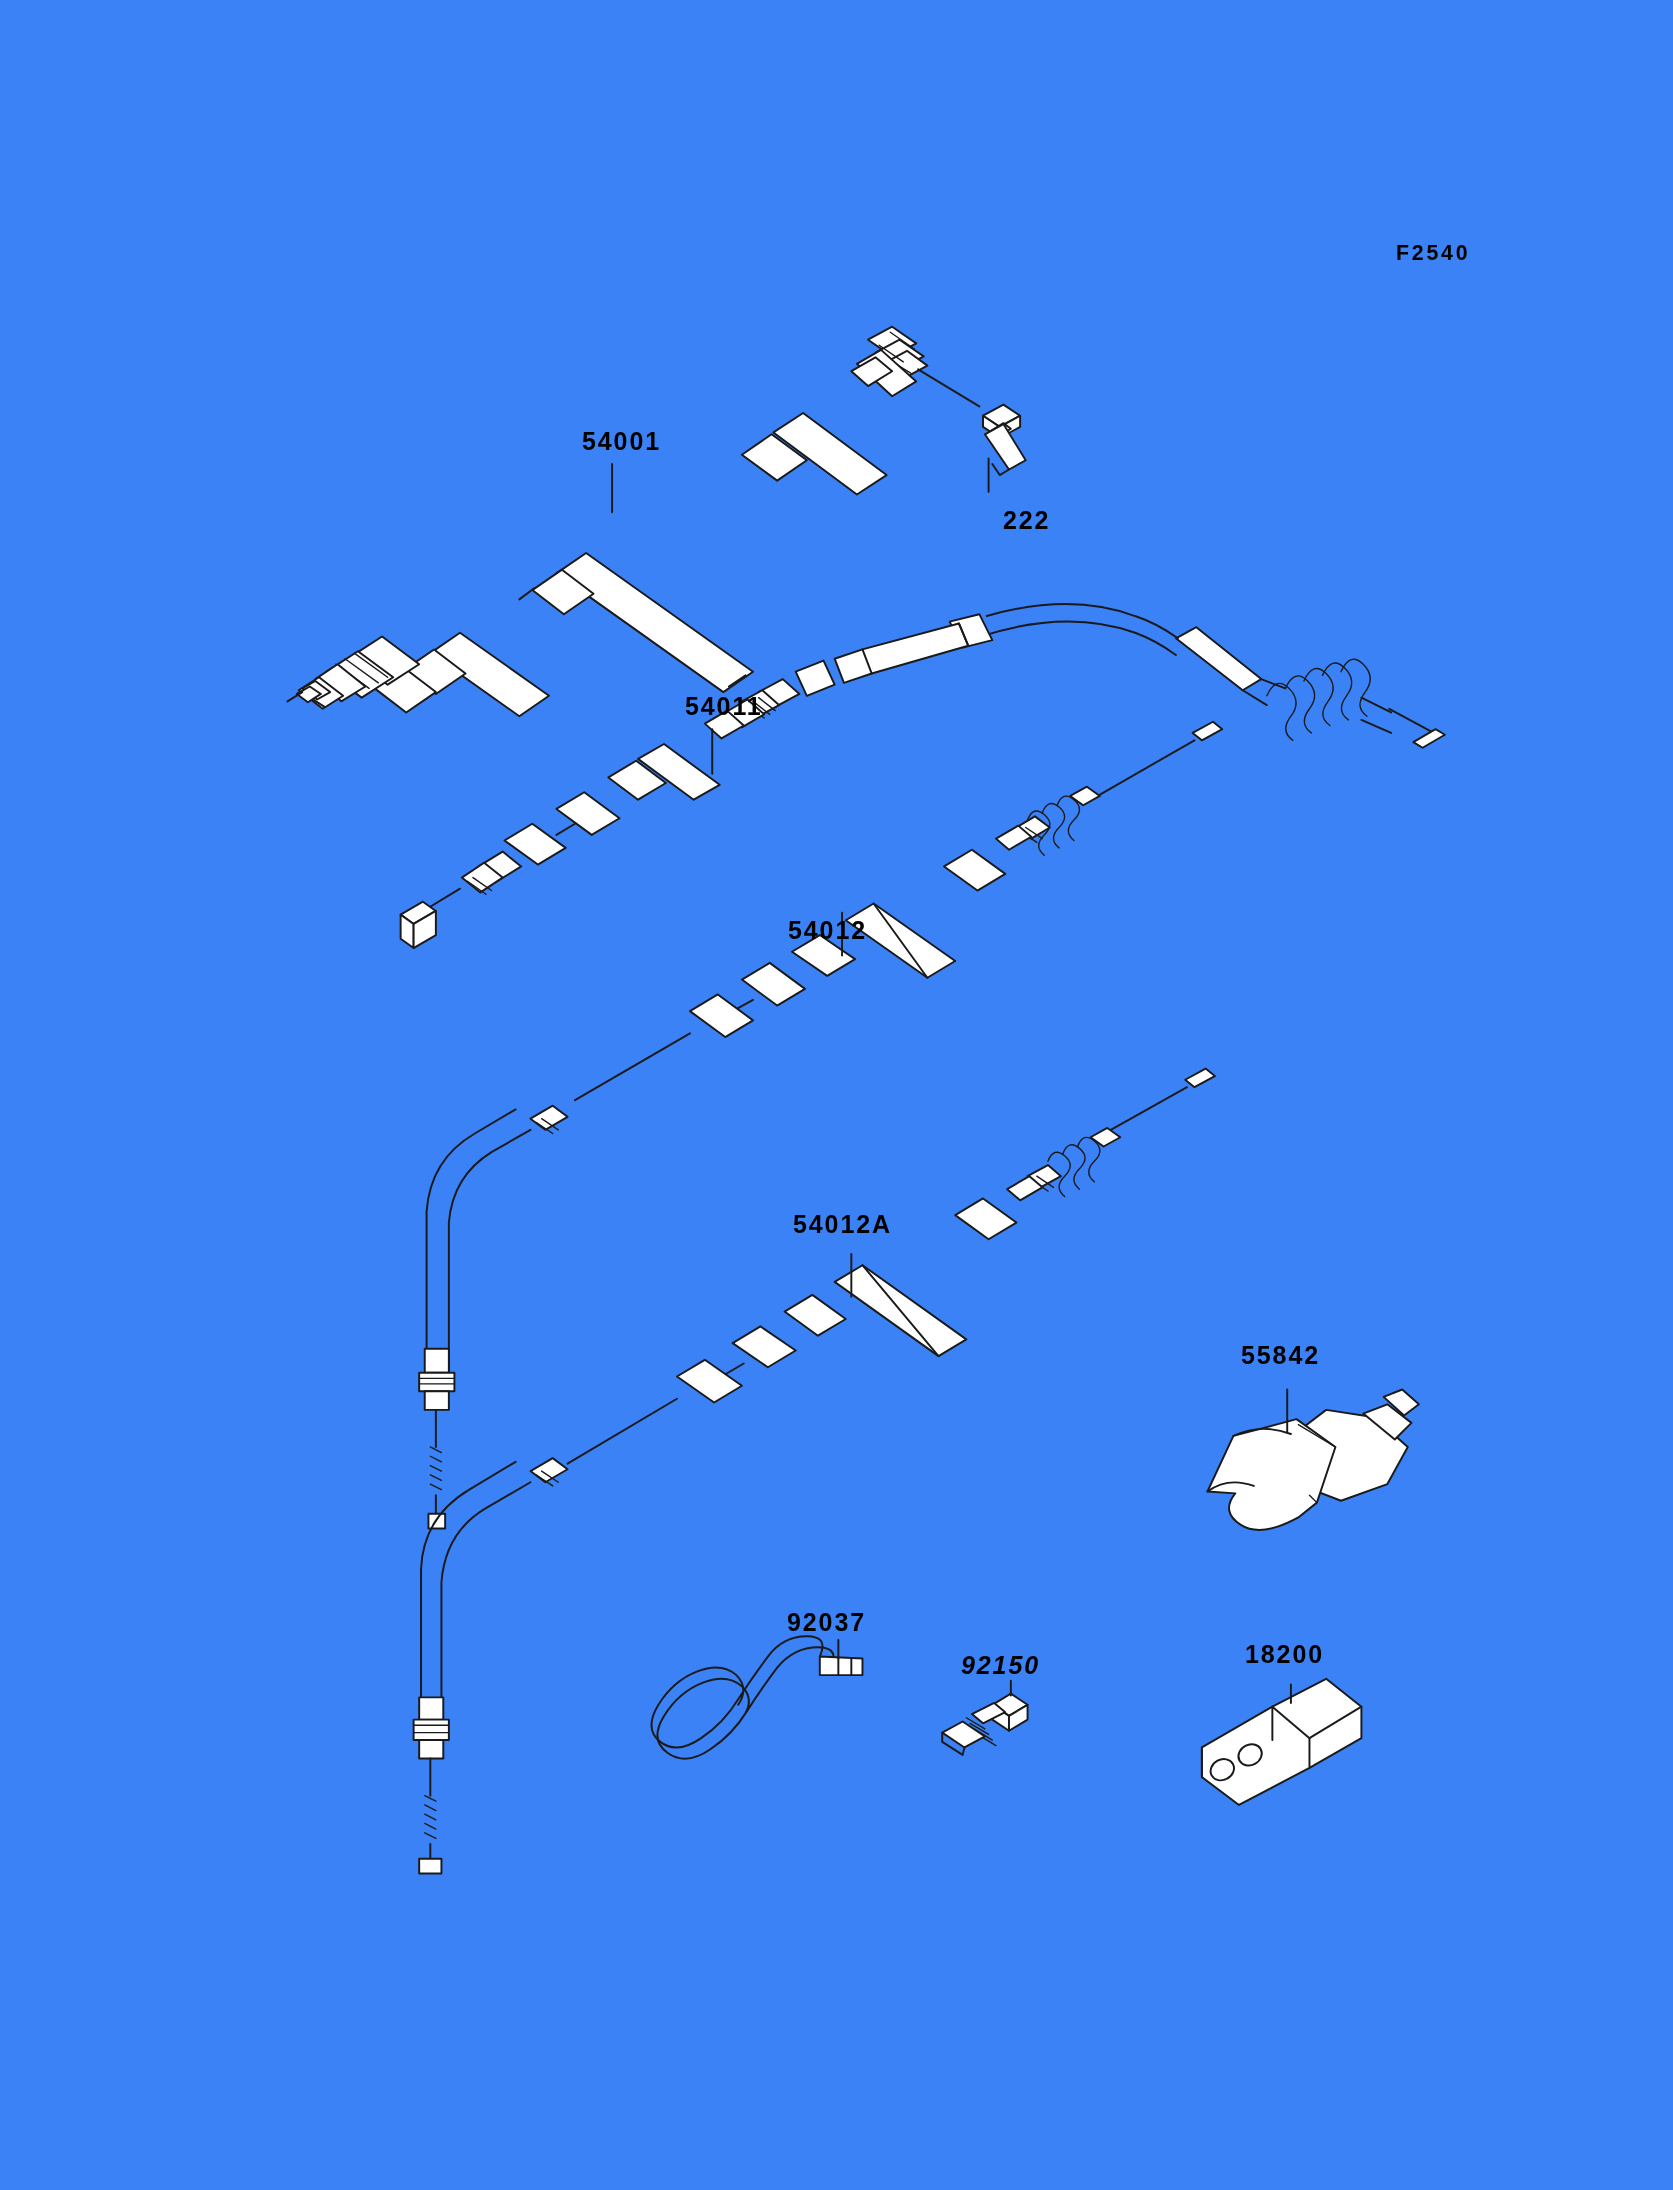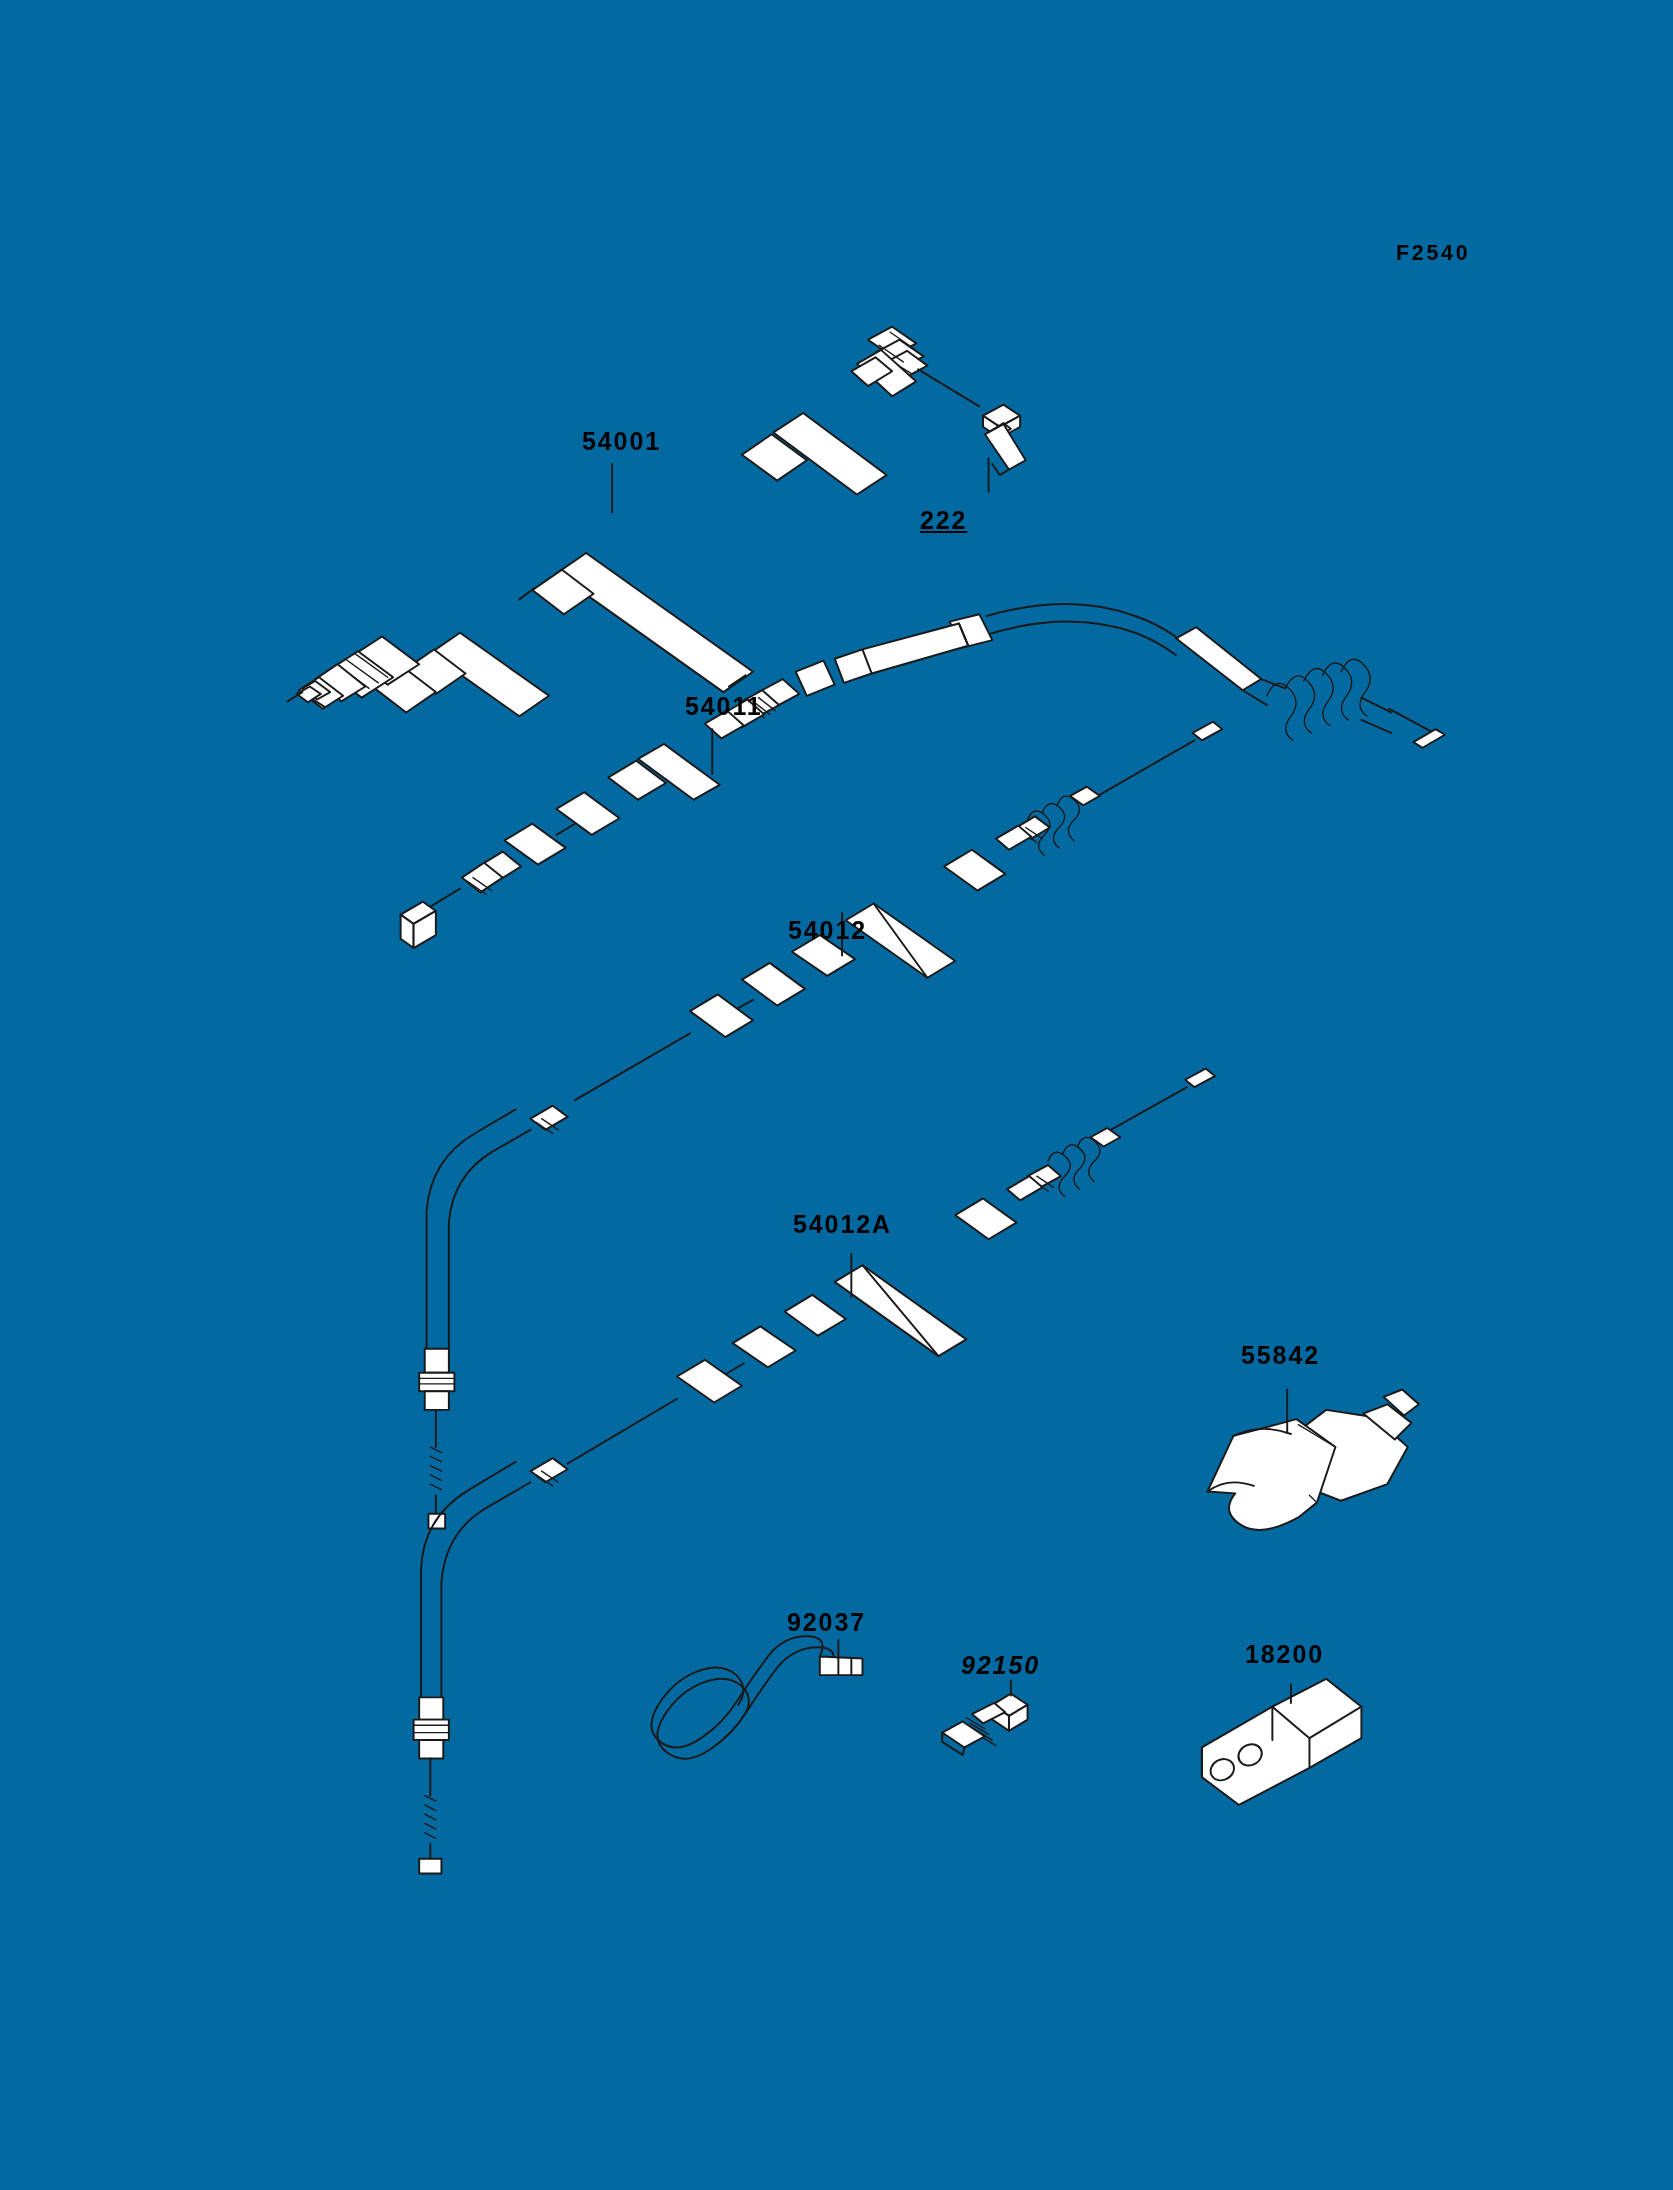--- a/index.html
+++ b/index.html
@@ -4,21 +4,21 @@
 <style>
   html, body {
     margin: 0;
     padding: 0;
     background: #ffffff;
   }
   #page {
     position: relative;
     width: 1673px;
     height: 2191px;
-    background: #0369a1;
+    background: #3b82f6;
     font-family: "Liberation Sans", sans-serif;
     overflow: hidden;
   }
   .label {
     position: absolute;
     font-family: "Liberation Sans", sans-serif;
     font-weight: bold;
     font-size: 25px;
     letter-spacing: 1.9px;
     color: #000000;
@@ -282,21 +282,21 @@
       <ellipse class="fillw" cx="1318" cy="1908" rx="13" ry="11" transform="rotate(-28 1318 1908)"></ellipse>
       <ellipse class="fillw" cx="1348" cy="1892" rx="13" ry="11" transform="rotate(-28 1348 1892)"></ellipse>
       <path class="ln" d="M1296 1884 L1296 1916"></path>
 
       <path class="leader" d="M1392 1816 L1392 1836"></path>
     </g>
 
   </svg>
 
   <div class="label" style="left:582px; top:427px;">54001</div>
-  <div class="label" style="left:920px; top:506px;text-decoration:underline;">222</div>
+  <div class="label" style="left:1003px; top:506px;">222</div>
   <div class="label" style="left:685px; top:692px;">54011</div>
   <div class="label" style="left:788px; top:879px;margin-top:37px;">54012</div>
   <div class="label" style="left:793px; top:1210px;">54012A</div>
   <div class="label" style="left:1241px; top:1341px;">55842</div>
   <div class="label" style="left:787px; top:1608px;">92037</div>
   <div class="label" style="left:961px; top:1651px;font-style:italic;">92150</div>
   <div class="label" style="left:1245px; top:1640px;">18200</div>
 
 </div>
 

